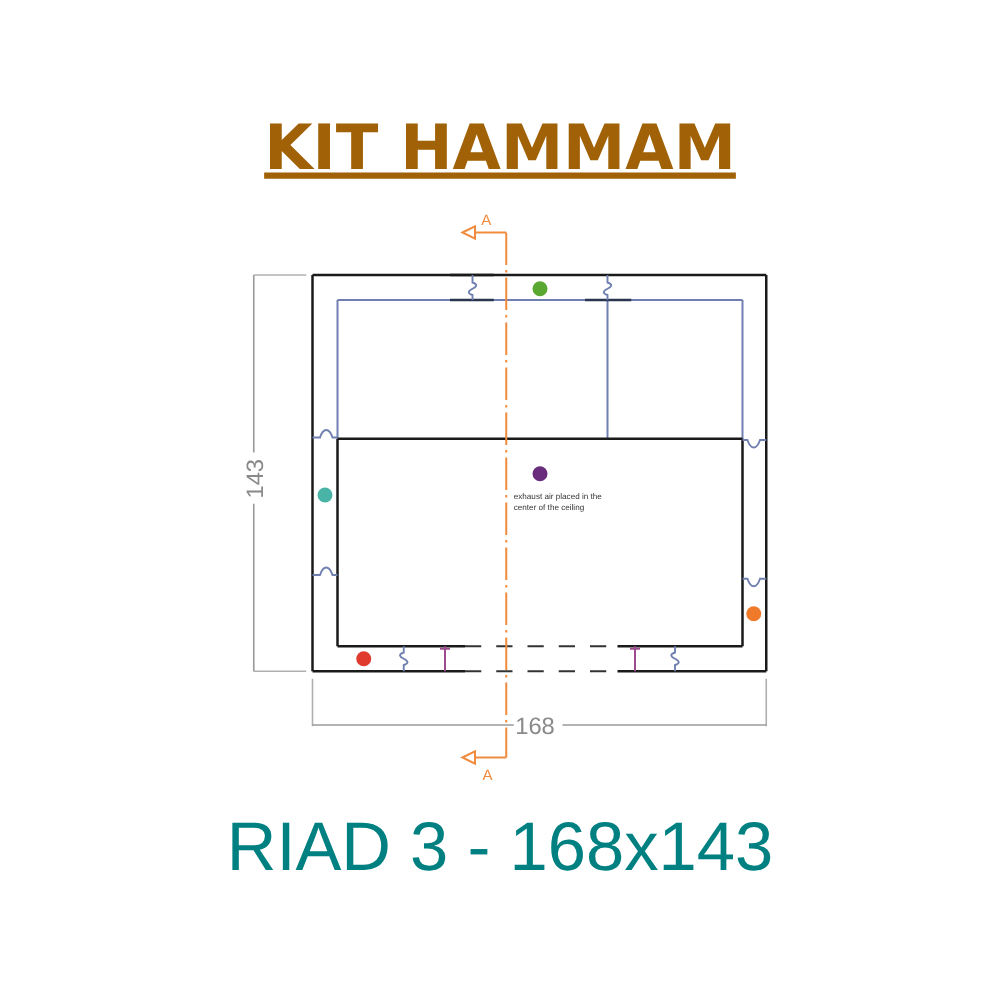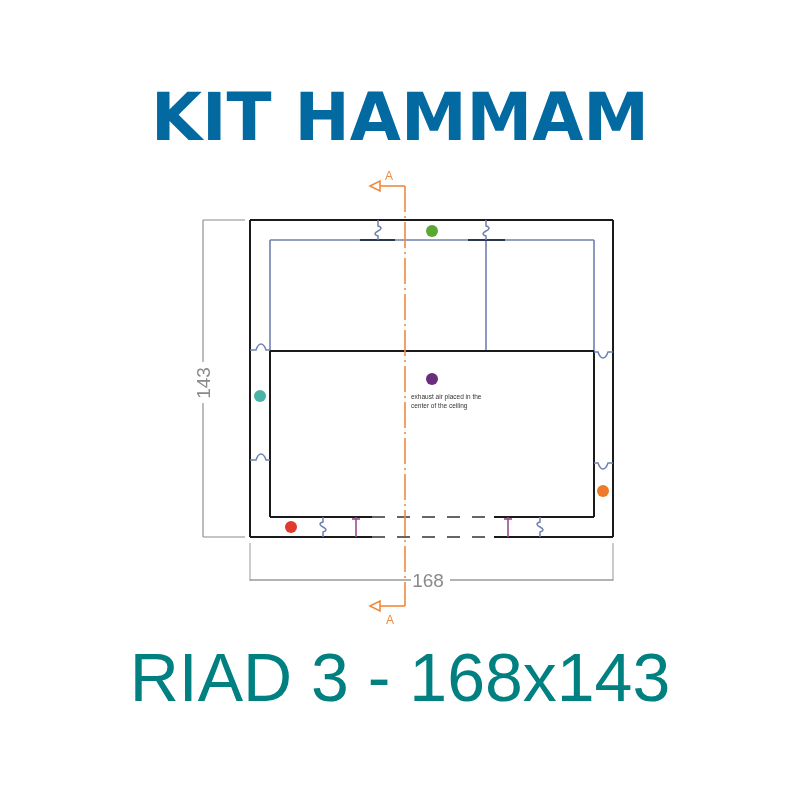--- a/index.html
+++ b/index.html
@@ -15,34 +15,35 @@
       font-family: "Liberation Sans", sans-serif;
     }
     .title {
       position: absolute;
       left: 0;
       top: 78px;
       width: 800px;
       text-align: center;
       font-family: "DejaVu Sans", sans-serif;
       font-weight: bold;
-      font-size: 66px;
+      font-size: 50px;
       letter-spacing: 0px;
       line-height: 80px;
-      color: #0369a1;
+      color: #a16207;
+      text-decoration: underline;
     }
     .subtitle {
       position: absolute;
       left: 0;
       top: 632px;
       width: 800px;
       text-align: center;
       font-family: "Liberation Sans", sans-serif;
       font-weight: normal;
-      font-size: 68px;
+      font-size: 55px;
       line-height: 90px;
       color: #008080;
     }
     .plan {
       position: absolute;
       left: 0;
       top: 0;
       width: 800px;
       height: 800px;
     }

